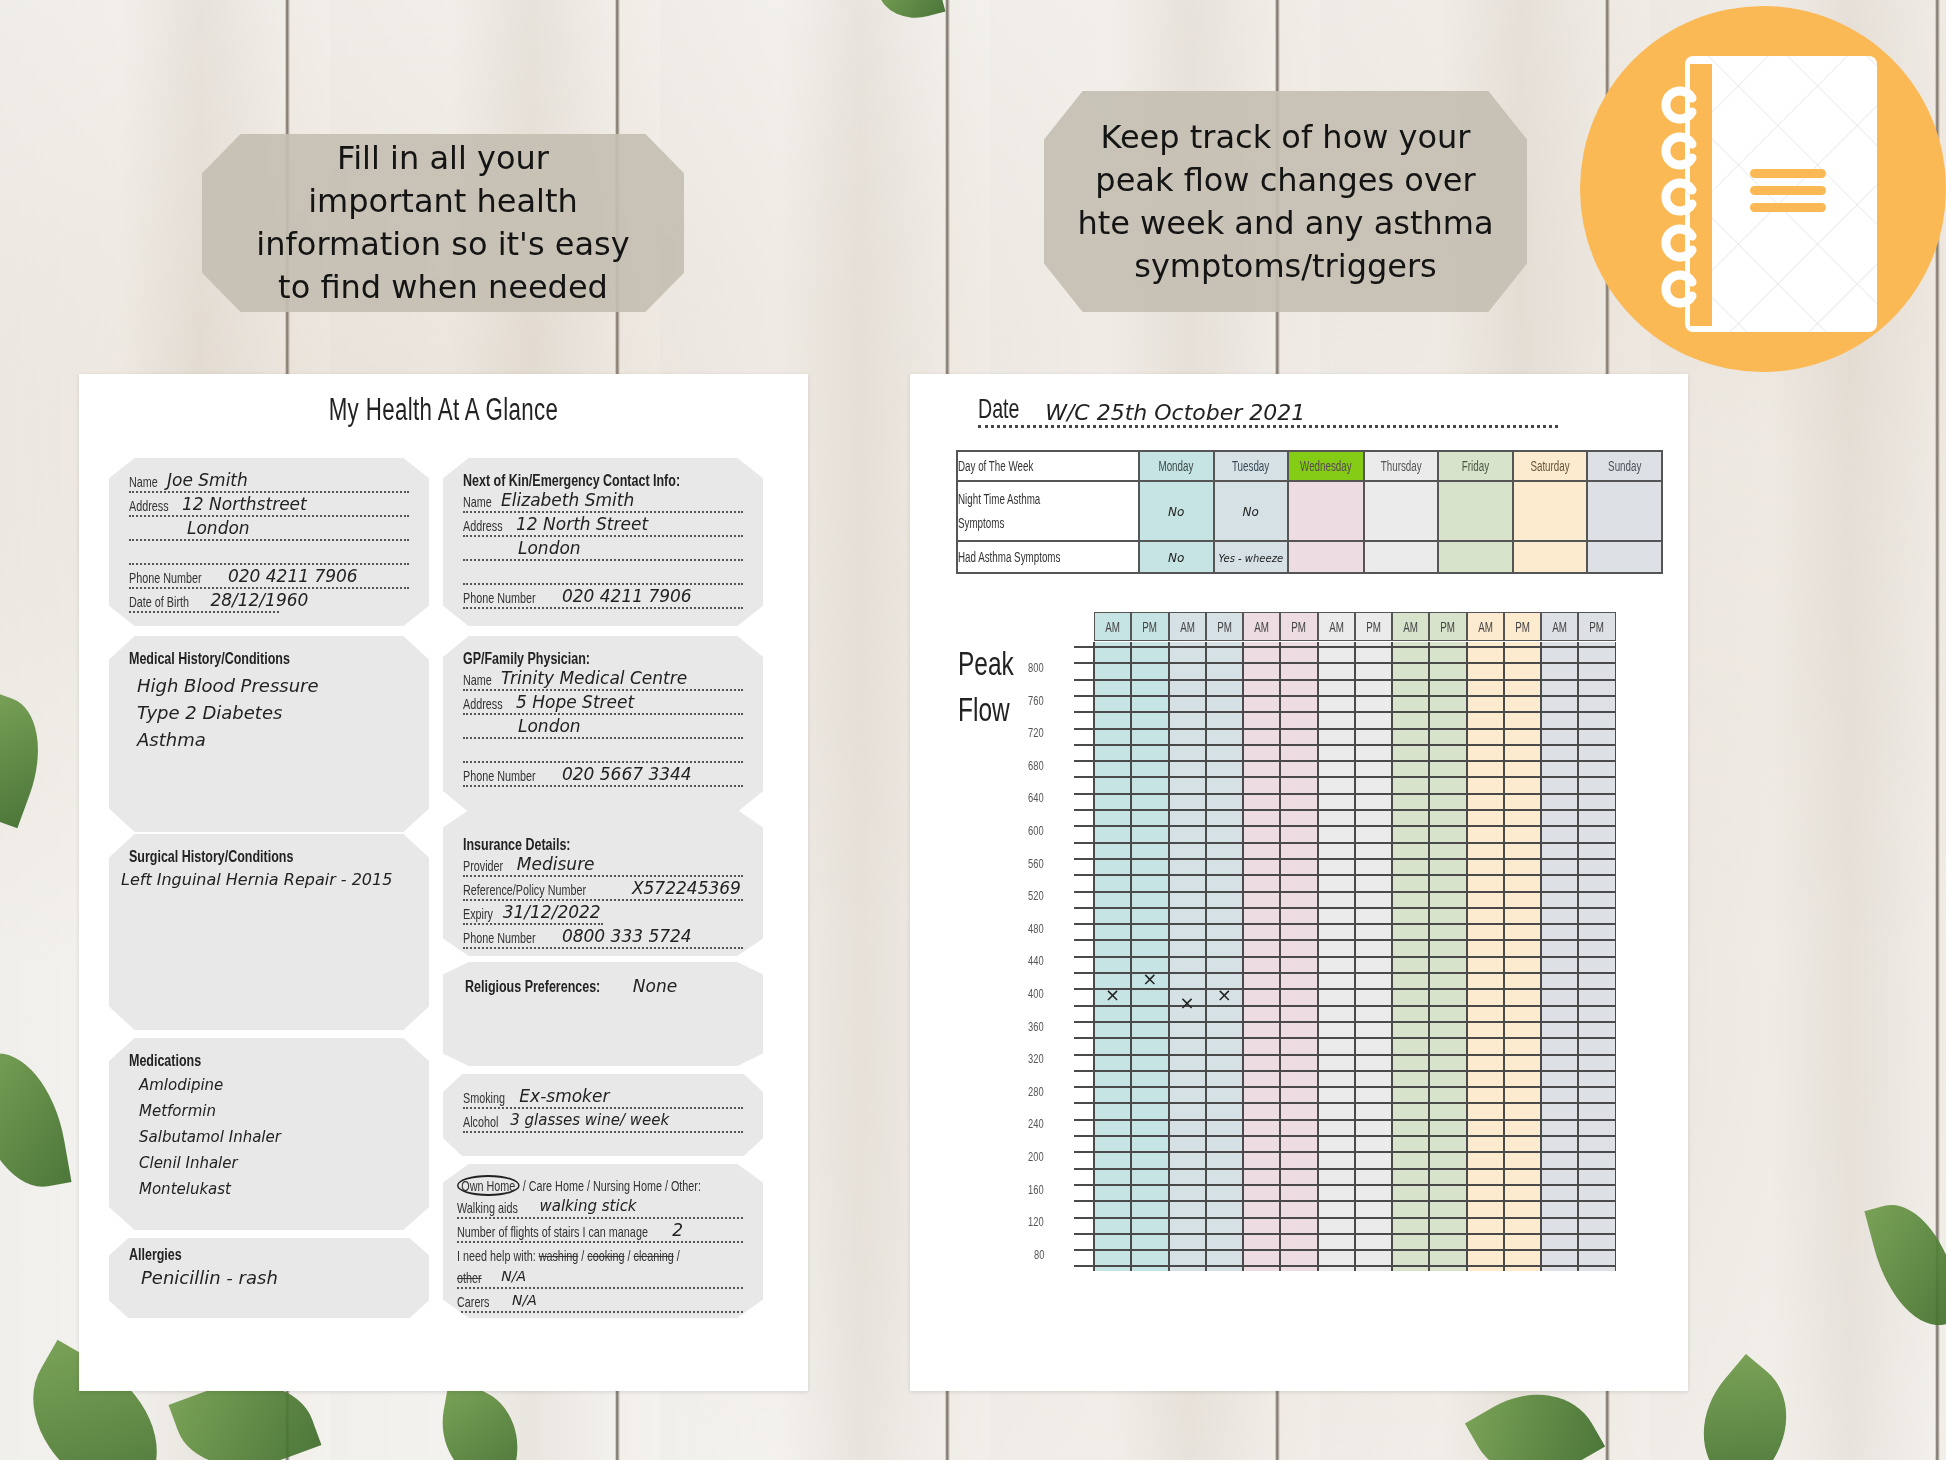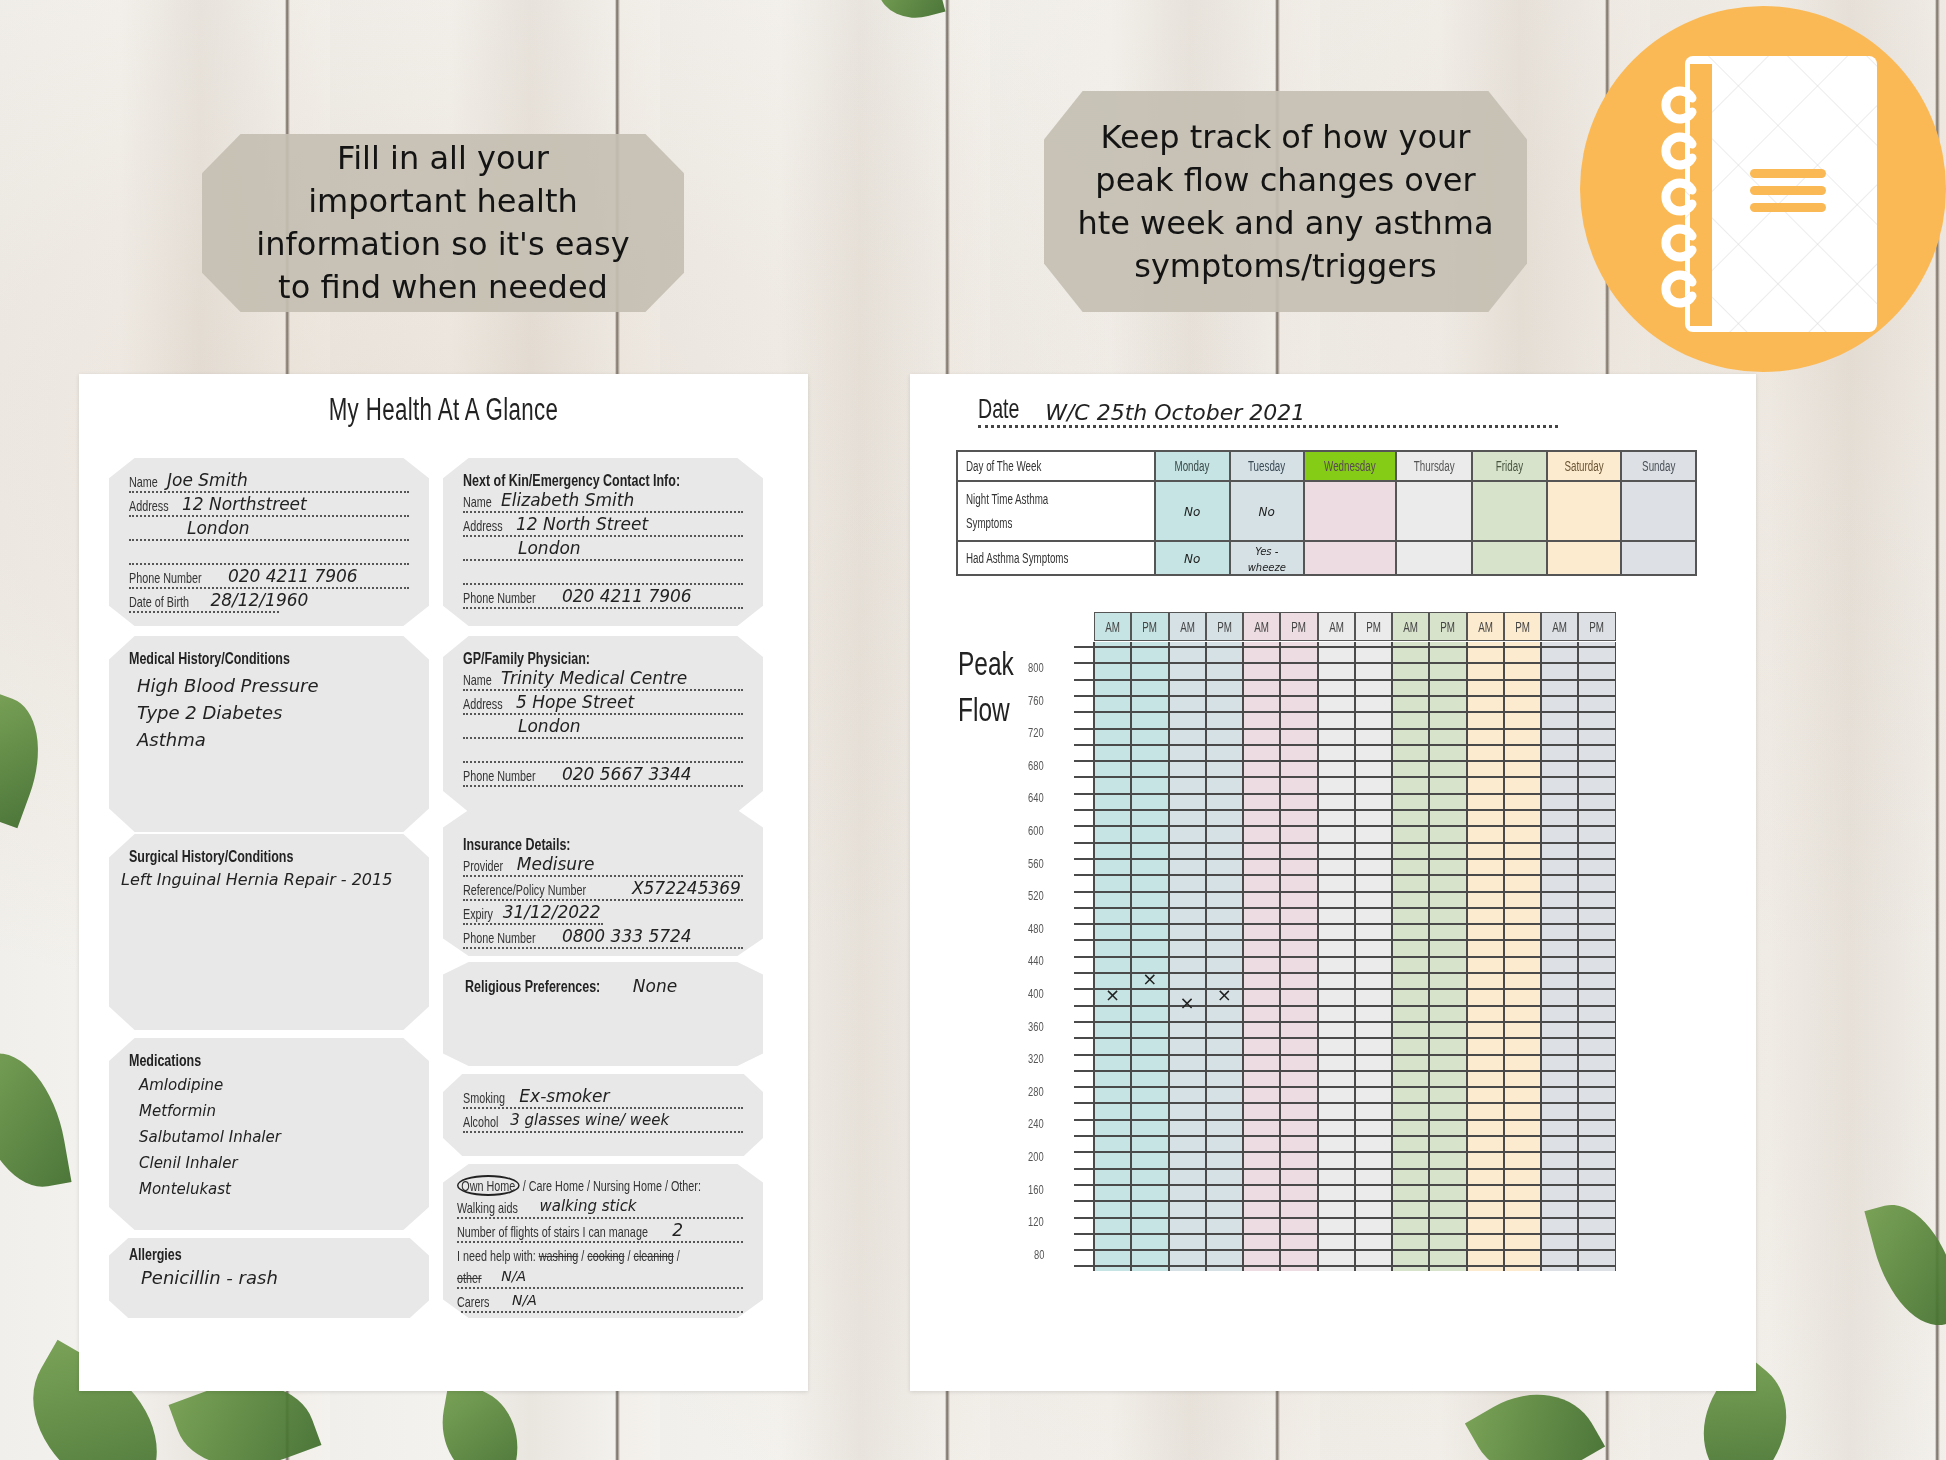--- a/index.html
+++ b/index.html
@@ -93,21 +93,21 @@
   }
   .date-lbl { font-size: 28px; color: #222; display: inline-block; transform: scaleX(.7); transform-origin: left bottom; margin-right: -14px; }
   .date-val { font-family: "DejaVu Sans", sans-serif; font-style: italic; font-size: 22px; color: #222; padding-left: 22px; }
 
   table.info {
     position: absolute; left: 46px; top: 76px; border-collapse: collapse;
     table-layout: fixed;
   }
   table.info td {
     border: 2px solid #555; font-size: 14px; color: #333; height: 30px;
-    padding: 0 8px; vertical-align: middle; margin-left: 8px;
+    padding: 0 0; vertical-align: middle; margin-left: 8px;
   }
   table.info td.rl { width: 138px; background: #fff; }
   table.info td.rl span, .day-h span { display: inline-block; transform: scaleX(.7); transform-origin: left center; white-space: nowrap; }
   table.info td.day { width: 74.5px; text-align: center; }
   .day-h span { transform-origin: center; }
   .cellhw { font-family: "DejaVu Sans", sans-serif; font-style: italic; font-size: 12px; color: #222; }
 
   .ampm { position: absolute; display: flex; }
   .ampm div { width: 37.25px; height: 29px; border: 1px solid #555; font-size: 14px; color: #444; display: flex; align-items: center; justify-content: center; }
   .ampm div span { display: inline-block; transform: scaleX(.7); }
@@ -327,21 +327,21 @@
         <span class="lbl strike">other</span>
         <span class="hw" style="font-size:14px;padding-left:22px">N/A</span>
       </div>
     <div class="line">
         <span class="lbl">Carers</span>
         <span class="hw" style="font-size:14px;padding-left:22px">N/A</span>
       </div>
   </div>
 </div>
 
-<div class="page" style="left:910px;top:374px;width:846px;height:1017px;">
+<div class="page" style="left:910px;top:374px;width:778px;height:1017px;">
   <div class="date-row">
     <span class="date-lbl">Date</span>
     <span class="date-val">W/C  25th October 2021</span>
   </div>
 
   <table class="info">
     <tbody>
         <tr style="height:26px">
       <td class="rl"><span>Day of The Week</span></td>
       <td class="day day-h" style="background: rgb(198, 228, 227); color: rgb(58, 74, 74);"><span>Monday</span></td>

